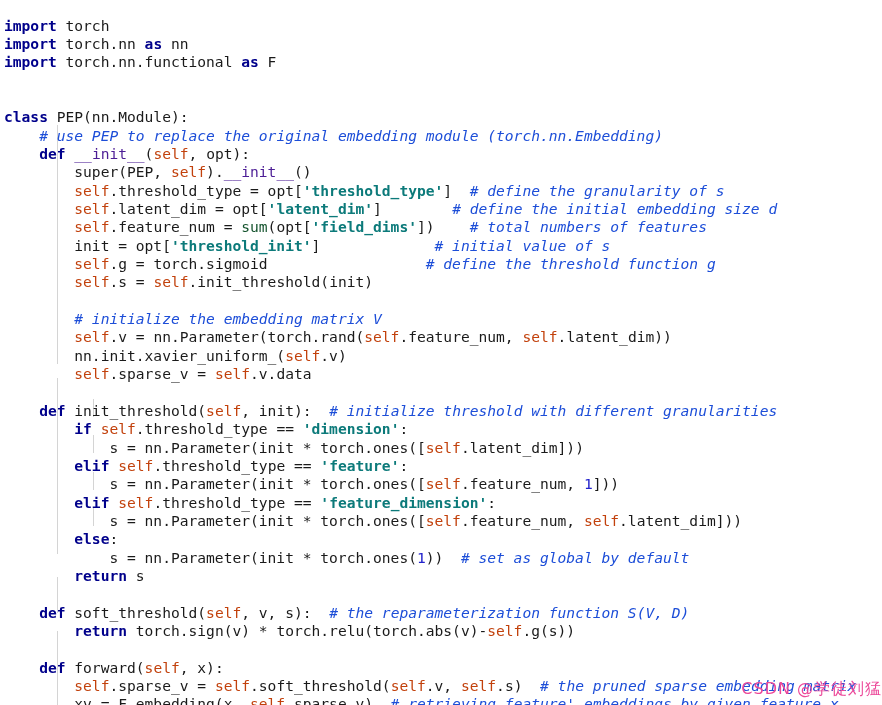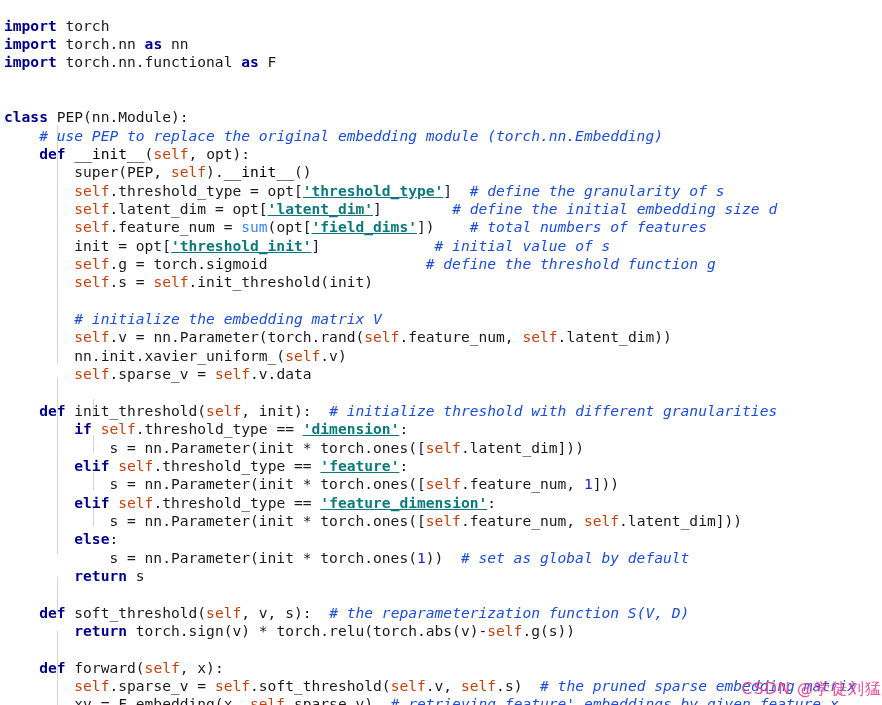--- a/index.html
+++ b/index.html
@@ -36,23 +36,23 @@
 
   .ln {
     display: block;
     height: 18.35px;
     white-space: pre;
   }
 
   
   .kw   { color: #00008b; font-weight: bold; }          
   .self { color: #c2410c; }                              
-  .str  { color: #0c7a7a; font-weight: bold; text-decoration: underline; }           
-  .fn   { color: #000000; margin-top: 21px; }                              
-  .bif  { color: #3b82f6; }                              
+  .str  { color: #0c7a7a; font-weight: bold; }           
+  .fn   { color: #4c1d95; margin-top: 21px; }                              
+  .bif  { color: #14532d; }                              
   .num  { color: #2222cc; }                              
   .cm   { color: #1d4ed8; font-style: italic; }          
   .pl   { color: #1a1a1a; }                              
 
   
   .guide {
     position: absolute;
     width: 1px;
     background: #d4d4d4;
   }

